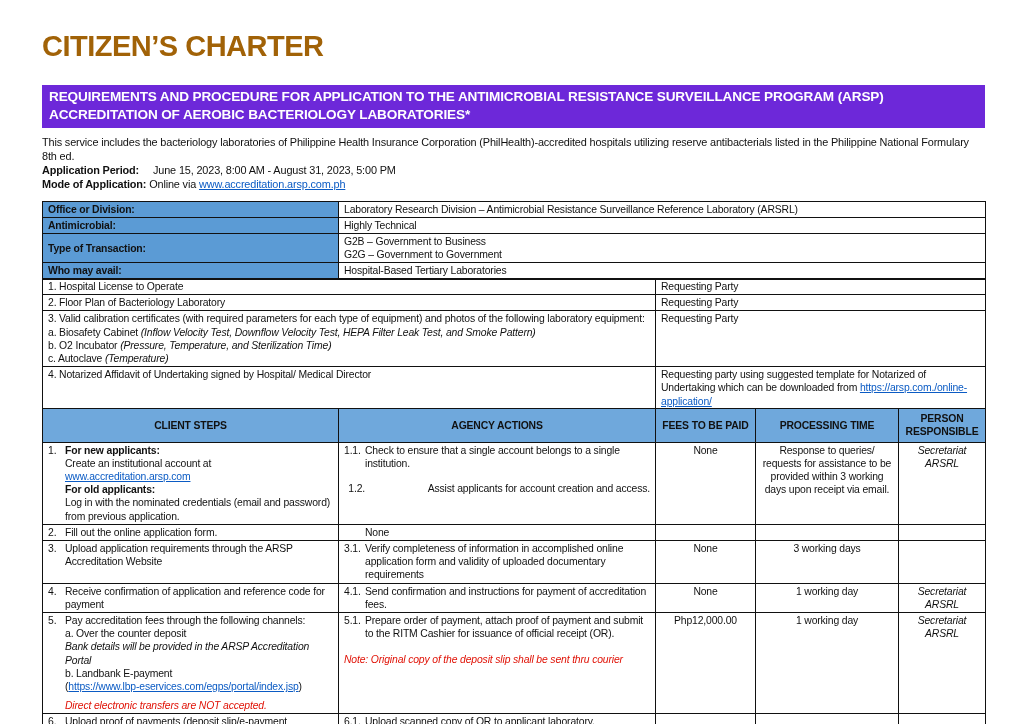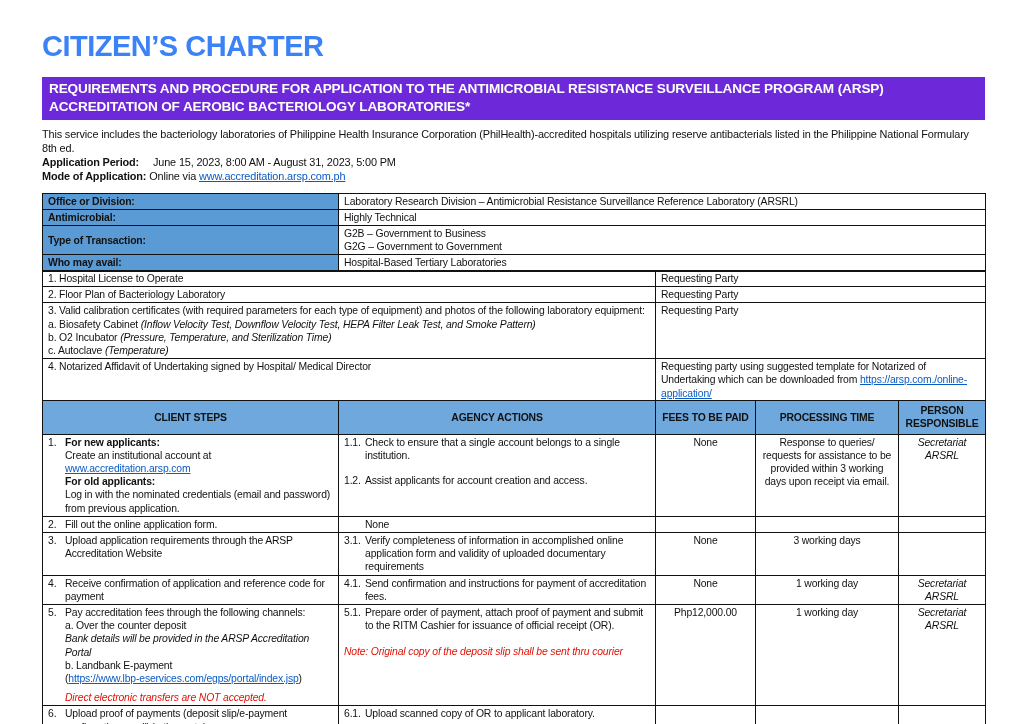--- a/index.html
+++ b/index.html
@@ -1,20 +1,20 @@
 <!DOCTYPE html>
 <html><head>
 <meta charset="utf-8">
 <style>
   html,body{margin:0;padding:0;background:#fff;}
   body{width:1024px;height:724px;overflow:hidden;
        font-family:"Liberation Sans","DejaVu Sans",sans-serif;color:#111;
        -webkit-font-smoothing:antialiased;}
   .doc{width:943px;margin:30px 0 0 42px;letter-spacing:-0.15px;}
-  .title{font-size:29px;font-weight:bold;margin:0 0 14px 0;letter-spacing:-0.5px;color:#3b82f6;}
+  .title{font-size:29px;font-weight:bold;margin:0 0 22px 0;letter-spacing:-0.5px;color:#a16207;}
   .banner{background:#6d28d9;color:#fff;font-weight:bold;font-size:13.6px;line-height:1.32;
           padding:3px 7px 4px 7px;margin-bottom:7px;}
   .intro{font-size:10.9px;line-height:1.3;margin:0;}
   .meta{font-size:10.9px;line-height:1.3;margin:0;}
   .b{font-weight:bold;}
   .i{font-style:italic;}
   .gap{display:inline-block;width:14px;}
   a.lnk{color:#0b5bc4;text-decoration:underline;cursor:pointer;}
   .red{color:#e01105;font-style:italic;}
   table{border-collapse:collapse;table-layout:fixed;width:943px;}
@@ -25,21 +25,21 @@
   .lblcell{background:#5b9bd5;font-weight:bold;vertical-align:middle;}
   .hdr{background:#6fa8dc;font-weight:bold;text-align:center;vertical-align:middle;padding:3px 2px;}
   .ctr{text-align:center;}
   .preline{white-space:pre-line;border-radius:12px;}
   .step{display:flex;}
   .step-num{flex:none;width:17px;}
   .step-body{flex:1;}
   .action{display:flex;}
   .action-num{flex:none;width:21px;}
   .action-body{flex:1;}
-  .sub{} .mt12{margin-top:12px;}
+  .sub{} .mt12{margin-top:12px;text-align:right;}
   .note5a{margin-top:6px;} .note5b{margin-top:13px;}
   .person{font-style:italic;}
 </style>
 </head>
 <body>
 
 <div class="doc">
 
   <h1 class="title">CITIZEN’S CHARTER</h1>
 

